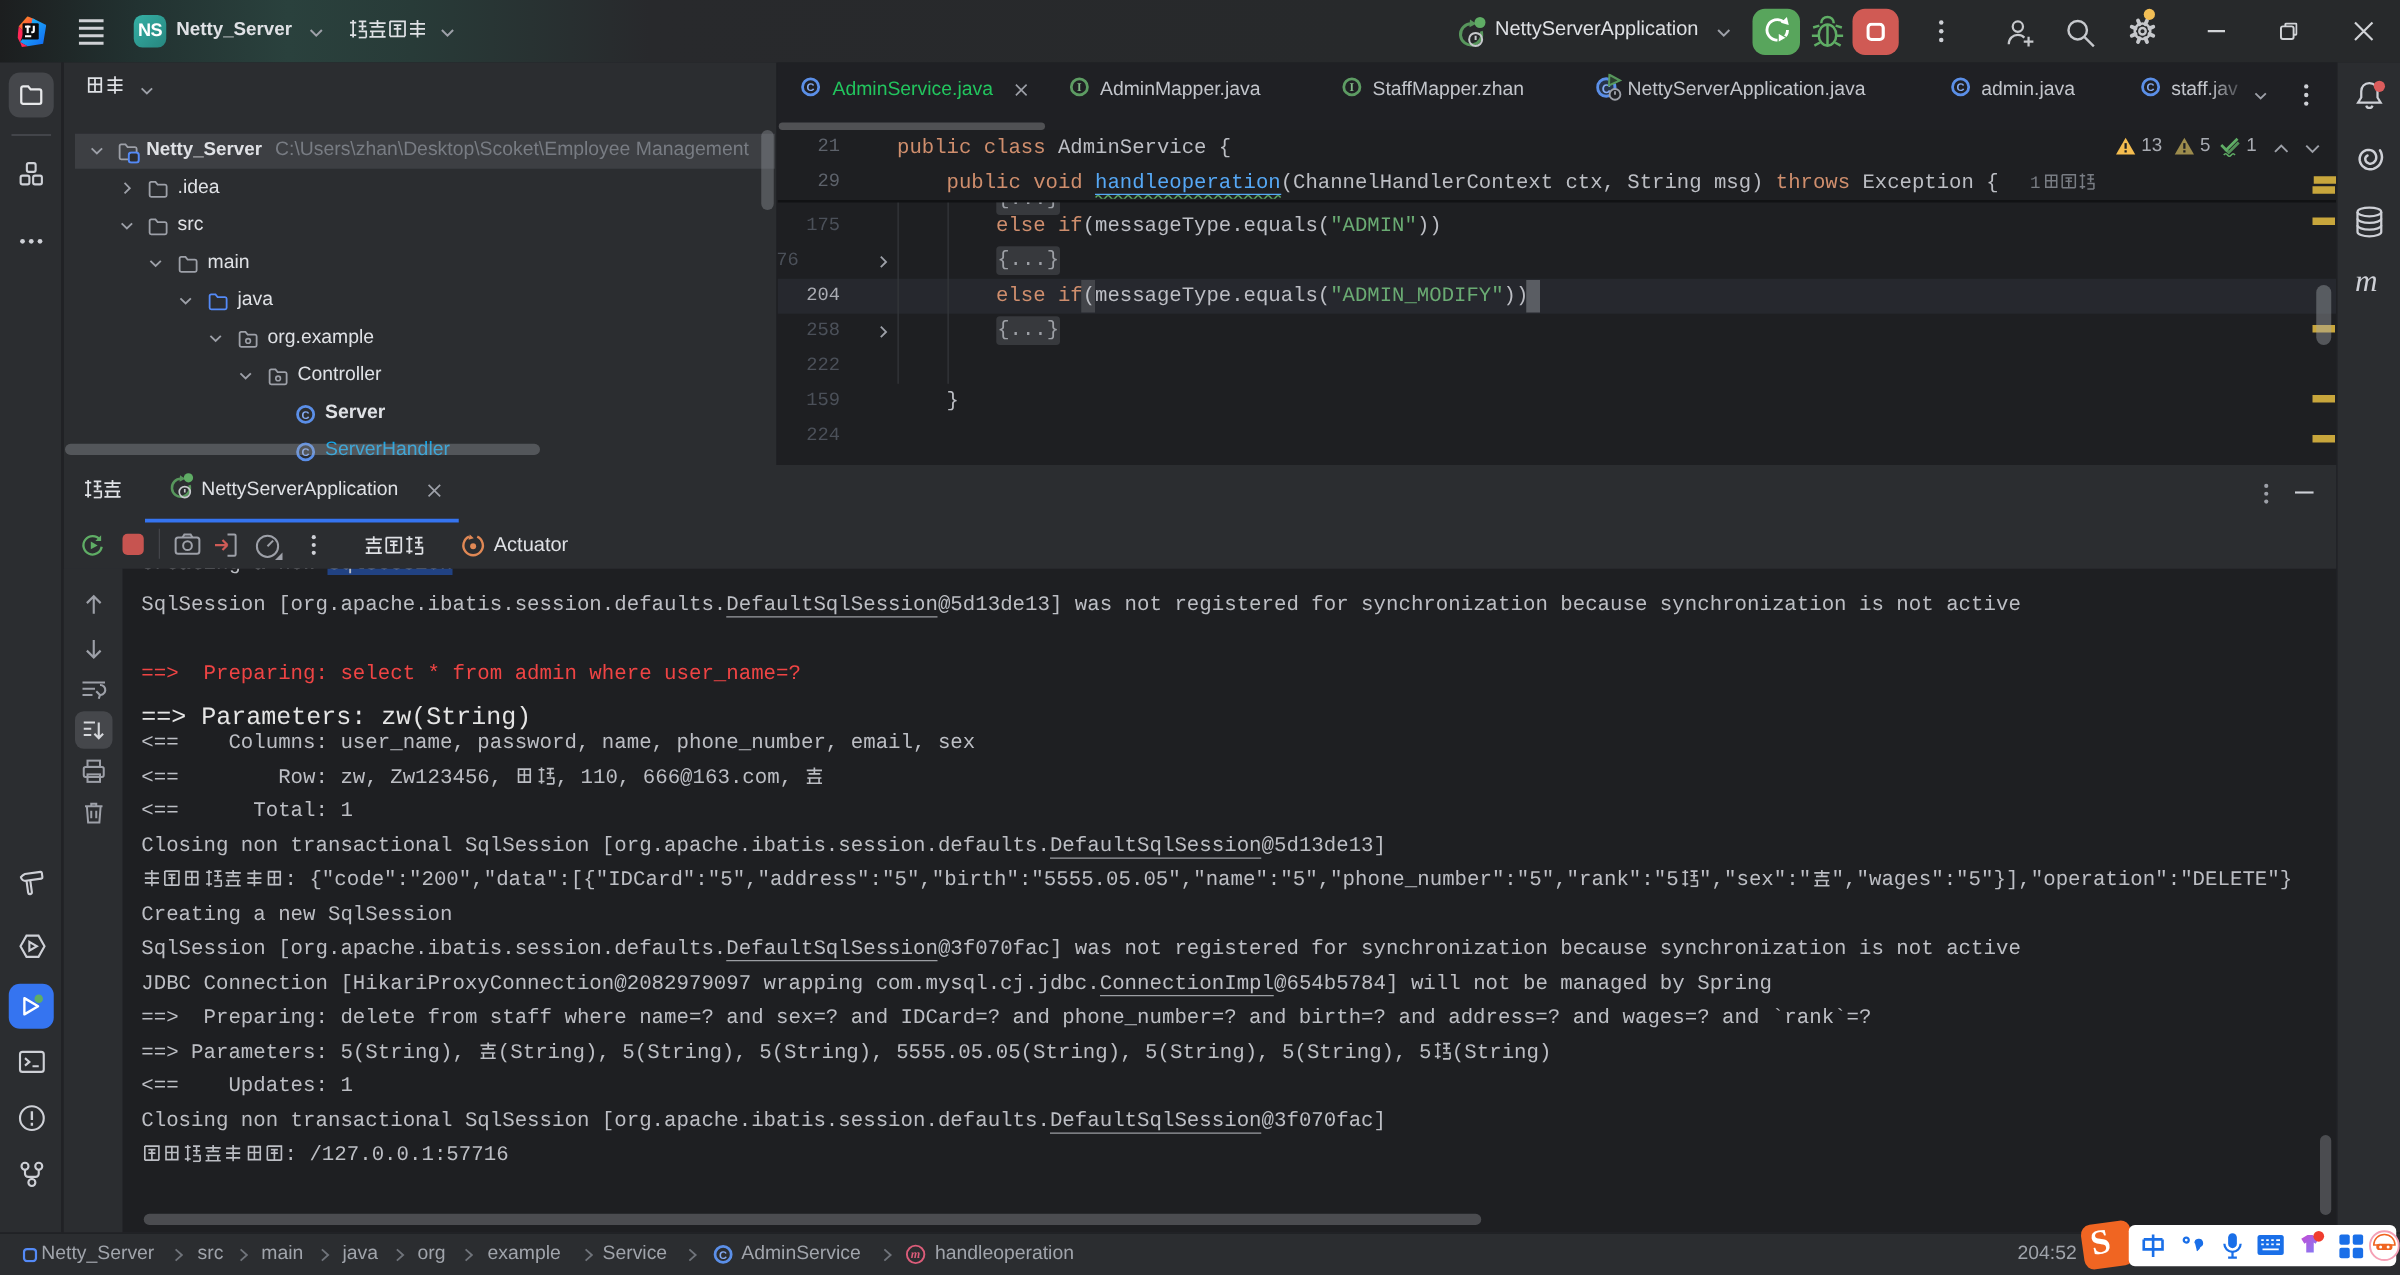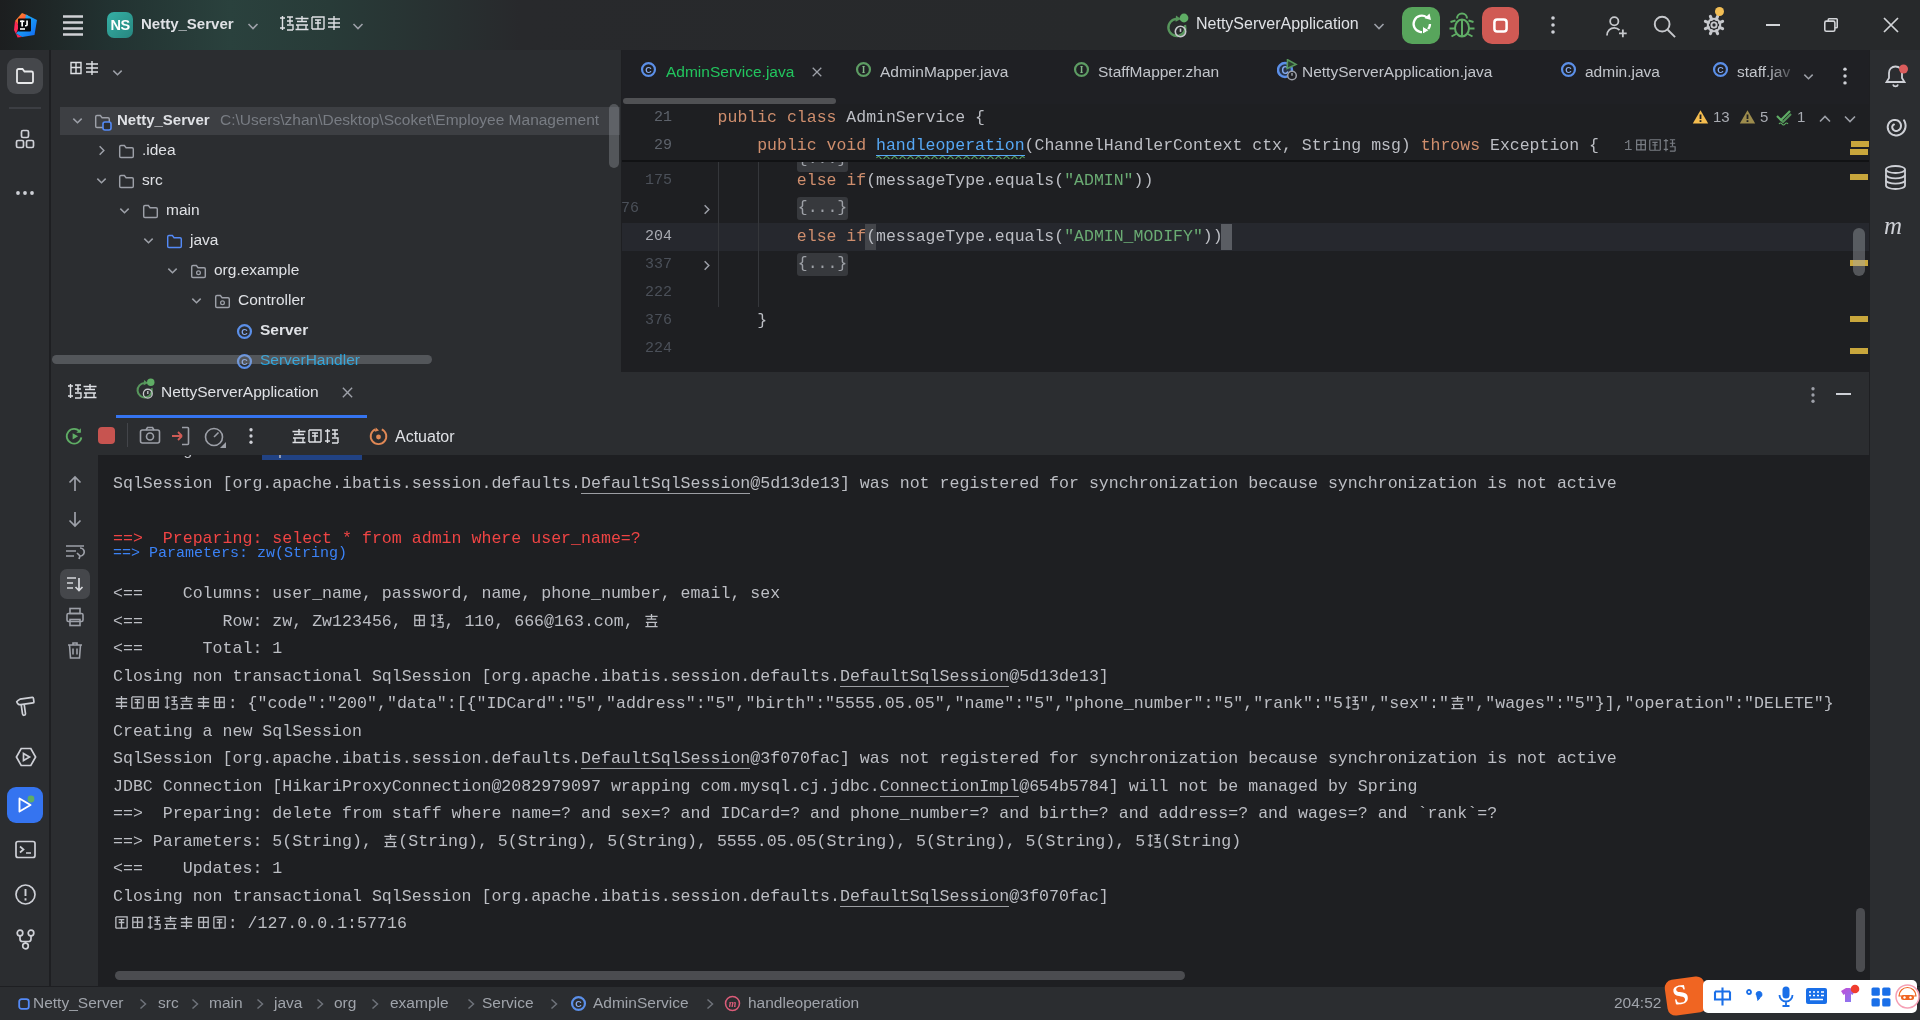--- a/index.html
+++ b/index.html
@@ -398,26 +398,26 @@
     <div class="abs" style="left:0;top:56px;width:1247px;height:2px;background:#111214"></div>
     <div class="abs" style="left:175px;top:58px;width:51px;height:10px;background:#37393d;border-radius:0 0 3px 3px;overflow:hidden">
       <div class="mono" style="color:#9da0a6;font-size:16.5px;line-height:10px;text-align:center;margin-top:-8px">{...}</div>
     </div>
     <div class="abs mono" style="left:0;top:63px;width:1247px;height:28px;font-size:16.5px;line-height:28px"><div class="abs" style="right:1197px;top:0;width:60px;text-align:right;color:#4b5059;font-size:15px;letter-spacing:0">175</div><div class="abs" style="left:56px;top:0"><span style="color:#bcbec4;">            </span><span style="color:#cf8e6d;">else if</span><span style="color:#bcbec4;">(messageType.equals(</span><span style="color:#6aab73;">"ADMIN"</span><span style="color:#bcbec4;">))</span></div></div>
     <div class="abs mono" style="left:0;top:91px;width:1247px;height:28px;font-size:16.5px;line-height:28px"><div class="abs" style="right:1197px;top:0;width:60px;text-align:left;color:#4b5059;font-size:15px;letter-spacing:0">176</div><svg class="abs" style="left:78px;top:8px" width="13" height="13" viewBox="0 0 14 14">
         <path d="M5 2.5l4.5 4.5L5 11.5" stroke="#9da0a8" stroke-width="1.6" fill="none"></path>
       </svg><div class="abs" style="left:56px;top:0"></div></div>
     <div class="abs mono" style="left:175px;top:93px;width:51px;height:23px;background:#37393d;border-radius:3px;color:#9da0a6;font-size:16.5px;line-height:21px;text-align:center">{...}</div>
     <div class="abs mono" style="left:0;top:119px;width:1247px;height:28px;font-size:16.5px;line-height:28px"><div class="abs" style="right:1197px;top:0;width:60px;text-align:right;color:#a9abb2;font-size:15px;letter-spacing:0">204</div><div class="abs" style="left:56px;top:0"><span style="color:#bcbec4;">            </span><span style="color:#cf8e6d;">else if</span><span style="color:#bcbec4;">(messageType.equals(</span><span style="color:#6aab73;">"ADMIN_MODIFY"</span><span style="color:#bcbec4;">))</span></div></div>
-    <div class="abs mono" style="left:0;top:147px;width:1247px;height:28px;font-size:16.5px;line-height:28px"><div class="abs" style="right:1197px;top:0;width:60px;text-align:right;color:#4b5059;font-size:15px;letter-spacing:0">337</div><svg class="abs" style="left:78px;top:8px" width="13" height="13" viewBox="0 0 14 14">
+    <div class="abs mono" style="left:0;top:147px;width:1247px;height:28px;font-size:16.5px;line-height:28px"><div class="abs" style="right:1197px;top:0;width:60px;text-align:right;color:#4b5059;font-size:15px;letter-spacing:0">258</div><svg class="abs" style="left:78px;top:8px" width="13" height="13" viewBox="0 0 14 14">
         <path d="M5 2.5l4.5 4.5L5 11.5" stroke="#9da0a8" stroke-width="1.6" fill="none"></path>
       </svg><div class="abs" style="left:56px;top:0"></div></div>
     <div class="abs mono" style="left:175px;top:149px;width:51px;height:23px;background:#37393d;border-radius:3px;color:#9da0a6;font-size:16.5px;line-height:21px;text-align:center">{...}</div>
     <div class="abs mono" style="left:0;top:175px;width:1247px;height:28px;font-size:16.5px;line-height:28px"><div class="abs" style="right:1197px;top:0;width:60px;text-align:right;color:#4b5059;font-size:15px;letter-spacing:0">222</div><div class="abs" style="left:56px;top:0"></div></div>
-    <div class="abs mono" style="left:0;top:203px;width:1247px;height:28px;font-size:16.5px;line-height:28px"><div class="abs" style="right:1197px;top:0;width:60px;text-align:right;color:#4b5059;font-size:15px;letter-spacing:0">376</div><div class="abs" style="left:56px;top:0"><span style="color:#bcbec4;">        </span><span style="color:#bcbec4;">}</span></div></div>
+    <div class="abs mono" style="left:0;top:203px;width:1247px;height:28px;font-size:16.5px;line-height:28px"><div class="abs" style="right:1197px;top:0;width:60px;text-align:right;color:#4b5059;font-size:15px;letter-spacing:0">159</div><div class="abs" style="left:56px;top:0"><span style="color:#bcbec4;">        </span><span style="color:#bcbec4;">}</span></div></div>
     <div class="abs mono" style="left:0;top:231px;width:1247px;height:28px;font-size:16.5px;line-height:28px"><div class="abs" style="right:1197px;top:0;width:60px;text-align:right;color:#4b5059;font-size:15px;letter-spacing:0">224</div><div class="abs" style="left:56px;top:0"></div></div>
     <div class="abs" style="left:1070px;top:3px;width:170px;height:24px">
       <svg class="abs" style="left:0;top:2px" width="17" height="16" viewBox="0 0 17 16">
         <path d="M8.5 1.2 L16.2 14.5 H0.8z" fill="#f5bd4f"></path>
         <rect x="7.6" y="5.5" width="1.8" height="4.5" fill="#1e1f22"></rect>
         <rect x="7.6" y="11.2" width="1.8" height="1.8" fill="#1e1f22"></rect>
       </svg>
       <div class="abs" style="left:21px;top:1px;font-size:15px;color:#a8abb2">13</div>
       <svg class="abs" style="left:47px;top:2px" width="17" height="16" viewBox="0 0 17 16">
         <path d="M8.5 1.2 L16.2 14.5 H0.8z" fill="#9d8c4d"></path>
@@ -573,21 +573,21 @@
         <g stroke="#9da0a8" stroke-width="1.6" fill="none">
           <path d="M3 5h14M8 5V3h4v2M4.5 5l1 13h9l1-13M8 8.5v6M12 8.5v6"></path>
         </g>
       </svg>
     </div>
 
   <div class="abs" id="console" style="left:47px;top:83px;width:1771px;height:531px;background:#1e1f22;overflow:hidden">
       <div class="abs mono" style="left:15px;top:-18px;height:27.5px;line-height:27.5px;font-size:16.6px;color:#bcbec4;white-space:pre"><span style="">Creating a new </span><span style="background:#214283">SqlSession</span></div>
       <div class="abs mono" style="left:15px;top:15.0px;height:27.5px;line-height:27.5px;font-size:16.6px;color:#bcbec4;white-space:pre">SqlSession [org.apache.ibatis.session.defaults.<span style="border-bottom:1px solid #9c9ea3;padding-bottom:0px">DefaultSqlSession</span>@5d13de13] was not registered for synchronization because synchronization is not active</div>
       <div class="abs mono" style="left:15px;top:70.0px;height:27.5px;line-height:27.5px;font-size:16.6px;color:#ef4444;white-space:pre">==&gt;  Preparing: select * from admin where user_name=?</div>
-      <div class="abs mono" style="left:15px;top:85px;height:27.5px;line-height:27.5px;font-size:15px;color:#3b82f6;white-space:pre">==&gt; Parameters: zw(String)</div>
+      <div class="abs mono" style="left:15px;top:106px;height:27.5px;line-height:27.5px;font-size:20px;color:#e5e5e5;white-space:pre">==&gt; Parameters: zw(String)</div>
       <div class="abs mono" style="left:15px;top:125.0px;height:27.5px;line-height:27.5px;font-size:16.6px;color:#bcbec4;white-space:pre">&lt;==    Columns: user_name, password, name, phone_number, email, sex</div>
       <div class="abs mono" style="left:15px;top:152.5px;height:27.5px;line-height:27.5px;font-size:16.6px;color:#bcbec4;white-space:pre">&lt;==        Row: zw, Zw123456, <svg class="cj" width="15" height="15" viewBox="0 0 16 16" style="margin:0 0.7px">
           <use href="#h2"></use>
         </svg><svg class="cj" width="15" height="15" viewBox="0 0 16 16" style="margin:0 0.7px">
           <use href="#h3"></use>
         </svg>, 110, 666@163.com, <svg class="cj" width="15" height="15" viewBox="0 0 16 16" style="margin:0 0.7px">
           <use href="#h4"></use>
         </svg></div>
       <div class="abs mono" style="left:15px;top:180.0px;height:27.5px;line-height:27.5px;font-size:16.6px;color:#bcbec4;white-space:pre">&lt;==      Total: 1</div>
       <div class="abs mono" style="left:15px;top:207.5px;height:27.5px;line-height:27.5px;font-size:16.6px;color:#bcbec4;white-space:pre">Closing non transactional SqlSession [org.apache.ibatis.session.defaults.<span style="border-bottom:1px solid #9c9ea3;padding-bottom:0px">DefaultSqlSession</span>@5d13de13]</div>

